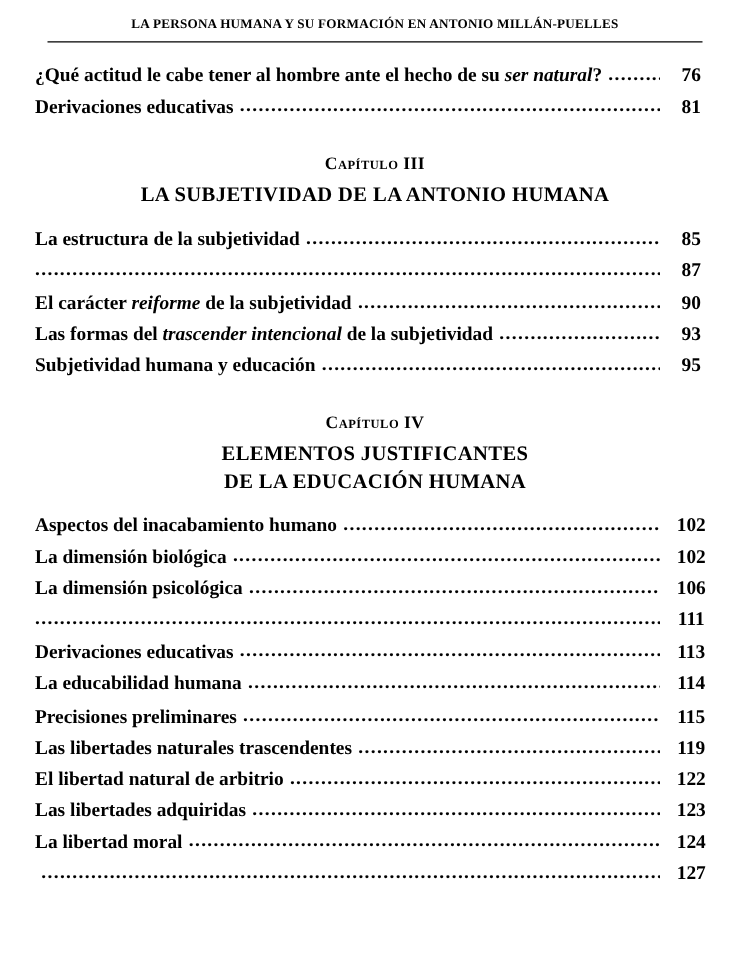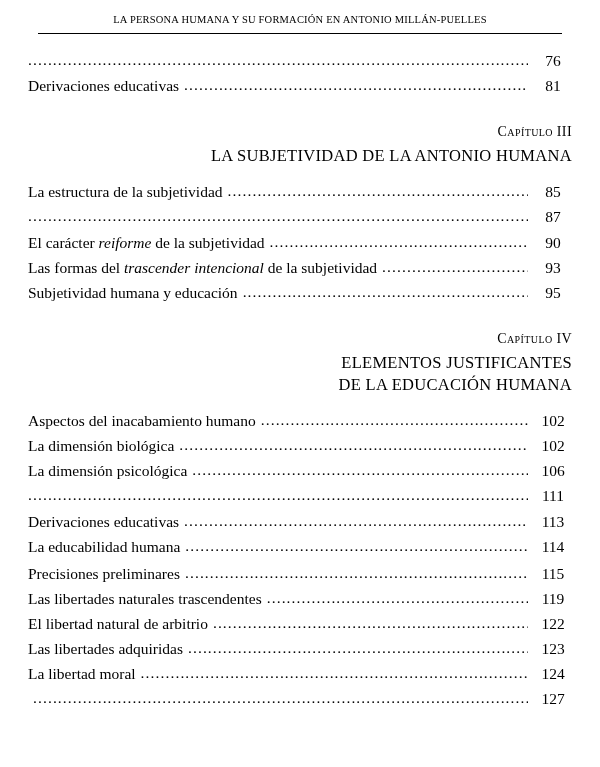--- a/index.html
+++ b/index.html
@@ -13,20 +13,21 @@
     font-family: "Liberation Serif", serif;
     color: #000000;
     overflow: hidden;
   }
   .page {
     position: relative;
     width: 600px;
     height: 767px;
     box-sizing: border-box;
     padding: 14px 28px 0 28px;
+    font-weight: bold;
   }
   .running-head {
     text-align: center;
     font-size: 10.5px;
     letter-spacing: 0.2px;
     margin-bottom: 8px;
     white-space: nowrap;
   }
   .rule {
     border: 0;
@@ -62,21 +63,21 @@
   .entry .page-num {
     flex: 0 0 auto;
     width: 38px;
     text-align: center;
     padding-left: 6px;
     font-size: 15.5px;
   }
   .chapter-block {
     margin-top: 26px;
     margin-bottom: 12px;
-    text-align: right;
+    text-align: center;
   }
   .chapter-label {
     font-size: 14px;
     letter-spacing: 0.4px;
     margin-bottom: 5px;
   }
   .chapter-title {
     font-size: 16.5px;
     letter-spacing: 0.3px;
     line-height: 1.34;
@@ -98,20 +99,21 @@
 <body>
 
 <div class="page">
 
   <div class="running-head smallcaps">LA PERSONA HUMANA Y SU FORMACIÓN EN ANTONIO MILLÁN-PUELLES</div>
   <hr class="rule">
 
   <div id="toc-root">
       <ul class="toc-list first-group">
         <li class="entry">
+          <span class="title"><span>¿Qué actitud le cabe tener al hombre ante el hecho de su </span><em>ser natural</em><span>?</span></span>
           <span class="dots">........................................................................................................................................................................................................</span>
           <span class="page-num">76</span>
         </li>
         <li class="entry">
           <span class="title"><span>Derivaciones educativas</span></span>
           <span class="dots">........................................................................................................................................................................................................</span>
           <span class="page-num">81</span>
         </li>
       </ul>
       <div class="chapter-block">

